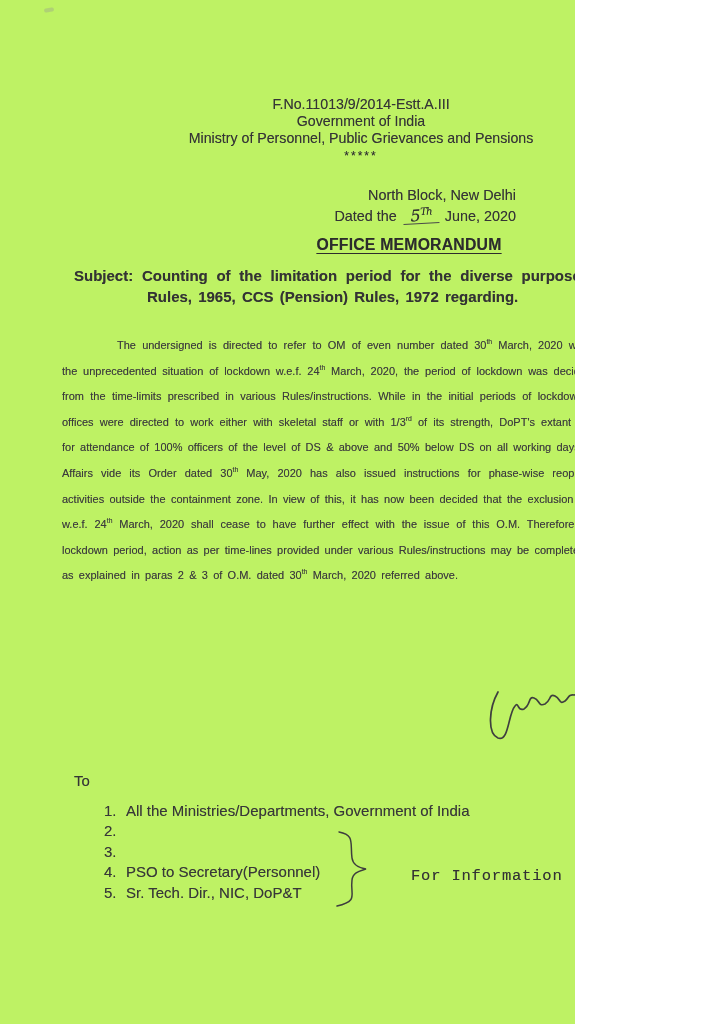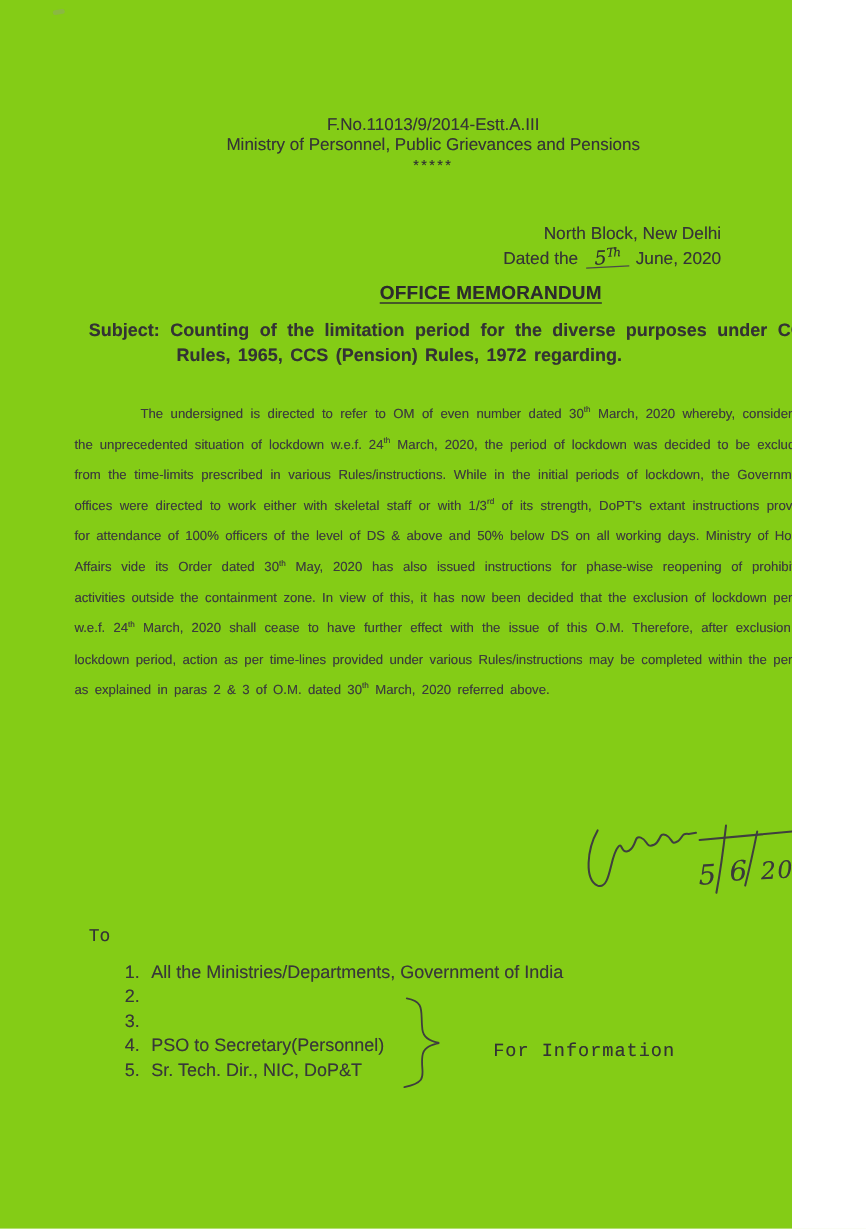--- a/index.html
+++ b/index.html
@@ -1,20 +1,20 @@
 <!DOCTYPE html>
 <html><head>
 <meta charset="utf-8">
 <title>Scanned Document</title>
 <style>
   html,body{margin:0;padding:0;background:#ffffff;}
   .page{
     position:relative;
-    width:660px;height:1024px;
-    background:#84cc16;
+    width:575px;height:1024px;
+    background:#bef264;
     font-family:"Liberation Sans",sans-serif;
     color:#3a3a3a;
     overflow:hidden;
     text-shadow:0 0 .4px rgba(70,70,70,.55);
   }
   .letterhead{
     position:absolute;top:96px;left:0;width:722px;
     text-align:center;font-size:14.2px;line-height:17.2px;color:#353535;
   }
   .stars{font-size:12px;letter-spacing:2px;line-height:12px;margin-top:2px;color:#2f2f2f;}
@@ -48,21 +48,21 @@
   }
   .body-para sup{font-size:.62em;line-height:0;}
   .sig-art{position:absolute;top:686px;left:468px;width:215px;height:62px;}
   .sig-art path{fill:none;stroke:#3f3f3f;stroke-width:1.7;stroke-linecap:round;}
   .hwnum{font-family:"DejaVu Serif",serif;font-style:italic;font-size:23px;fill:#3a3a3a;}
   .hwnum2{font-family:"DejaVu Serif",serif;font-style:italic;font-size:20px;fill:#3a3a3a;letter-spacing:1px;}
   .signoff{
     position:absolute;top:743px;right:60px;text-align:right;
     font-size:15px;line-height:18.8px;color:#353535;
   }
-  .to-label{position:absolute;top:772px;left:74px;font-size:15px;color:#353535;font-family:Liberation Mono, monospace;}
+  .to-label{position:absolute;top:772px;left:74px;font-size:15px;color:#353535;}
   .recipients{position:absolute;top:801px;left:104px;font-size:15px;line-height:20.4px;color:#383838;}
   .recipient{display:flex;}
   .recipient .num{width:22px;flex:0 0 22px;}
   .brace-art{position:absolute;top:830px;left:332px;width:38px;height:78px;}
   .brace-art path{fill:none;stroke:#3e3e3e;stroke-width:1.5;stroke-linecap:round;}
   .for-info{
     position:absolute;top:867px;left:386px;
     font-family:Liberation Mono, monospace;font-size:15.5px;
     letter-spacing:.8px;color:#333;margin-left:25px;
   }
@@ -73,20 +73,21 @@
 </style>
 </head>
 <body>
 
 <div class="page">
 
   <div class="scan-artifact"></div>
 
   <div class="letterhead">
     <div>F.No.11013/9/2014-Estt.A.III</div>
+    <div>Government of India</div>
     <div>Ministry of Personnel, Public Grievances and Pensions</div>
     <div class="stars">*****</div>
   </div>
 
   <div class="place-date">
     <div>North Block, New Delhi</div>
     <div>
       <span>Dated the</span>
       <span class="hw-day"><span class="d">5</span><span class="ds">Th</span></span>
       <span>June, 2020</span>

